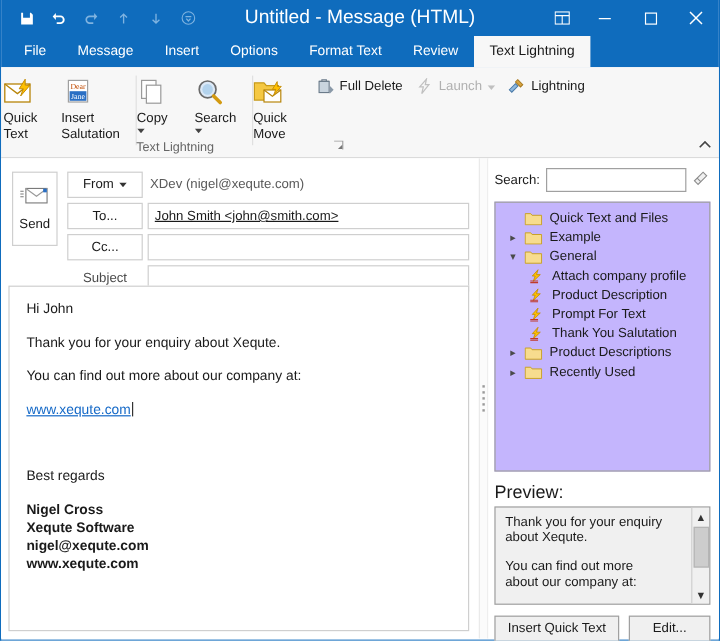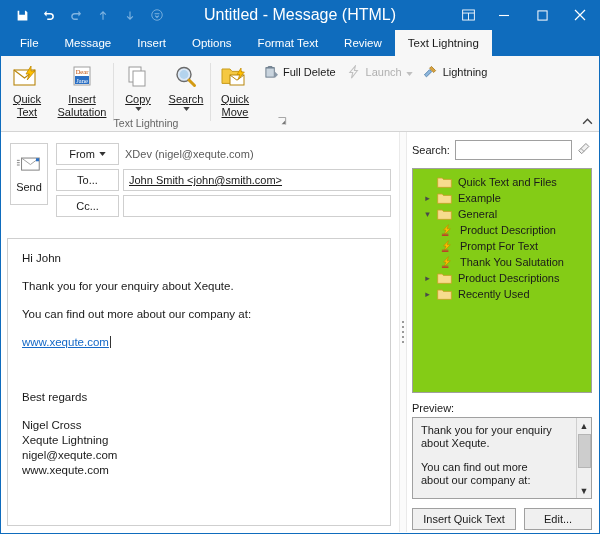--- a/index.html
+++ b/index.html
@@ -46,22 +46,22 @@
   .tab.active { background:#f7f7f7; color:#1a1a1a; }
 
   
   .ribbon {
     height:76px; background:#f7f7f7; border-bottom:1px solid #d4d4d4;
     position:relative; display:flex; align-items:flex-start;
   }
   .rgroup { display:flex; align-items:flex-start; height:62px; padding:3px 2px 0 2px; }
   .rsep { width:1px; height:58px; background:#e0e0e0; margin-top:4px; }
   .big-btn {
-    width:48px; min-height:58px; display:flex; flex-direction:column; align-items:center;
-    padding-top:3px; cursor:default;text-decoration:underline;
+    width:48px; min-height:58px; display:flex; flex-direction:column; align-items:flex-start;
+    padding-top:3px; cursor:default;
   }
   .big-btn .ico { height:30px; display:flex; align-items:center; justify-content:center; }
   .big-btn .lbl { font-size:11px; line-height:12px; text-align:center; color:#1a1a1a; margin-top:1px; }
   .big-btn.wide { width:62px; }
   .caretrow { height:7px; display:flex; align-items:center; justify-content:center; }
   .small-list { display:flex; flex-direction:row; justify-content:flex-start; padding-top:4px; gap:2px; }
   .small-btn { display:flex; align-items:center; gap:4px; height:17px; padding:0 4px; font-size:11px; color:#1a1a1a; }
   .small-btn.disabled { color:#b0b0b0; }
   .small-btn .sico { width:16px; height:16px; display:flex; align-items:center; justify-content:center; }
   .group-label {
@@ -96,21 +96,21 @@
   }
   .fstatic { margin-left:6px; font-size:11px; color:#5a5a5a; }
   .recip { text-decoration:underline; color:#1a1a1a; }
 
   .bodybox {
     position:absolute; left:6px; top:106px; right:8px; bottom:6px;
     border:1px solid #cfcfcf; background:#fff; padding:12px 14px;
     font-size:11.5px; line-height:15px; overflow:hidden;
   }
   .bodybox p { margin:0 0 13px 0; }
-  .bodybox .siglines { line-height:15px; }
+  .bodybox .siglines { line-height:15px;font-weight:bold; }
   .link { color:#1569c7; text-decoration:underline; }
   .caret-bar { display:inline-block; width:1px; height:12px; background:#333; vertical-align:-2px; margin-left:1px; }
 
   
   .splitter {
     position:absolute; left:398px; top:0; width:8px; height:100%;
     background:#fbfbfb; border-left:1px solid #eaeaea; border-right:1px solid #eaeaea;
     display:flex; align-items:center; justify-content:center;
   }
   .splitter .dots { display:flex; flex-direction:column; gap:3px; }
@@ -118,31 +118,31 @@
 
   
   .side { position:absolute; left:406px; top:0; right:0; height:100%; background:#fff; padding:8px 7px 6px 5px; }
   .searchrow { display:flex; align-items:center; gap:5px; height:20px; }
   .searchrow .slab { font-size:11px; color:#1a1a1a; }
   .searchbox {
     flex:1; height:20px; border:1px solid #a0a0a0; background:#fff;
     display:flex; align-items:center; padding:0 4px; font-size:11px;
   }
   .treebox {
-    margin-top:8px; height:225px; border:1px solid #a0a0a0; background:#84cc16;
+    margin-top:8px; height:225px; border:1px solid #a0a0a0; background:#c4b5fd;
     padding:5px 3px; overflow:hidden;
   }
   .tnode { display:flex; align-items:center; height:16px; gap:3px; white-space:nowrap; font-size:11px; }
   .tnode .exp { width:11px; display:flex; align-items:center; justify-content:center; color:#4a4a4a; font-size:9px; }
   .tnode .tico { width:17px; display:flex; align-items:center; justify-content:center; }
   .tnode .tlbl { padding:0 2px; }
   .tnode.sel .tlbl { background:#d4d4d4; }
   .d0 { padding-left:6px; } .d1 { padding-left:6px; } .d2 { padding-left:22px; }
 
-  .prevlabel { margin-top:9px; font-size:11px; color:#1a1a1a; }
+  .prevlabel { margin-top:9px; font-size:15px; color:#1a1a1a; }
   .prevbox {
     margin-top:3px; height:82px; border:1px solid #a0a0a0; background:#f0f0f0;
     position:relative; overflow:hidden;
   }
   .prevtext { padding:6px 8px; font-size:11px; line-height:13px; color:#1a1a1a; width:152px; }
   .prevtext p { margin:0 0 11px 0; }
   .vsb {
     position:absolute; right:0; top:0; width:15px; height:100%;
     background:#f0f0f0; border-left:1px solid #cfcfcf;
     display:flex; flex-direction:column; align-items:center;
@@ -399,32 +399,36 @@
           </div>
         </div>
 
         <div class="fieldrow" style="top:63px;">
           <div class="fbtn">
             <span>Cc...</span>
           </div>
           <div class="finput"></div>
         </div>
 
+        <div class="fieldrow" style="top:89px;">
+          <div class="flabel">Subject</div>
+          <div class="finput"></div>
+        </div>
       </div>
 
       <div class="bodybox">
         <p>Hi John</p>
         <p>Thank you for your enquiry about Xequte.</p>
         <p>You can find out more about our company at:</p>
         <p><span class="link">www.xequte.com</span><span class="caret-bar"></span></p>
         <p style="height:14px;"></p>
         <p>Best regards</p>
         <div class="siglines">
           <div>Nigel Cross</div>
-          <div>Xequte Lightning</div>
+          <div>Xequte Software</div>
           <div>nigel@xequte.com</div>
           <div>www.xequte.com</div>
         </div>
       </div>
     </div>
 
     <div class="splitter">
       <div class="dots">
         <i></i>
           <i></i>
@@ -470,20 +474,29 @@
         <div class="tnode d1">
           <span class="exp">▾</span>
           <span class="tico">
             <svg width="15" height="12" viewBox="0 0 16 13">
                 <path d="M0.6 2.2h5l1.2 1.5h8.6v8.6H0.6z" fill="#f7dc8e" stroke="#c9a227" stroke-width="0.9"></path>
               </svg>
           </span>
           <span class="tlbl">General</span>
         </div>
 
+        <div class="tnode d2">
+          <span class="tico">
+            <svg width="14" height="13" viewBox="0 0 15 14">
+                <path d="M9 0.8 3.8 6.5h2.6l-1.8 4.8L11 5.2H7.6z" fill="#ffc000" stroke="#c08800" stroke-width="0.7"></path>
+                <path d="M2 11h7M2 12.4h7" stroke="#c0392b" stroke-width="1"></path>
+              </svg>
+          </span>
+          <span class="tlbl">Attach company profile</span>
+        </div>
 
 
         <div class="tnode d2">
           <span class="tico">
             <svg width="14" height="13" viewBox="0 0 15 14">
                 <path d="M9 0.8 3.8 6.5h2.6l-1.8 4.8L11 5.2H7.6z" fill="#ffc000" stroke="#c08800" stroke-width="0.7"></path>
                 <path d="M2 11h7M2 12.4h7" stroke="#c0392b" stroke-width="1"></path>
               </svg>
           </span>
           <span class="tlbl">Product Description</span>

